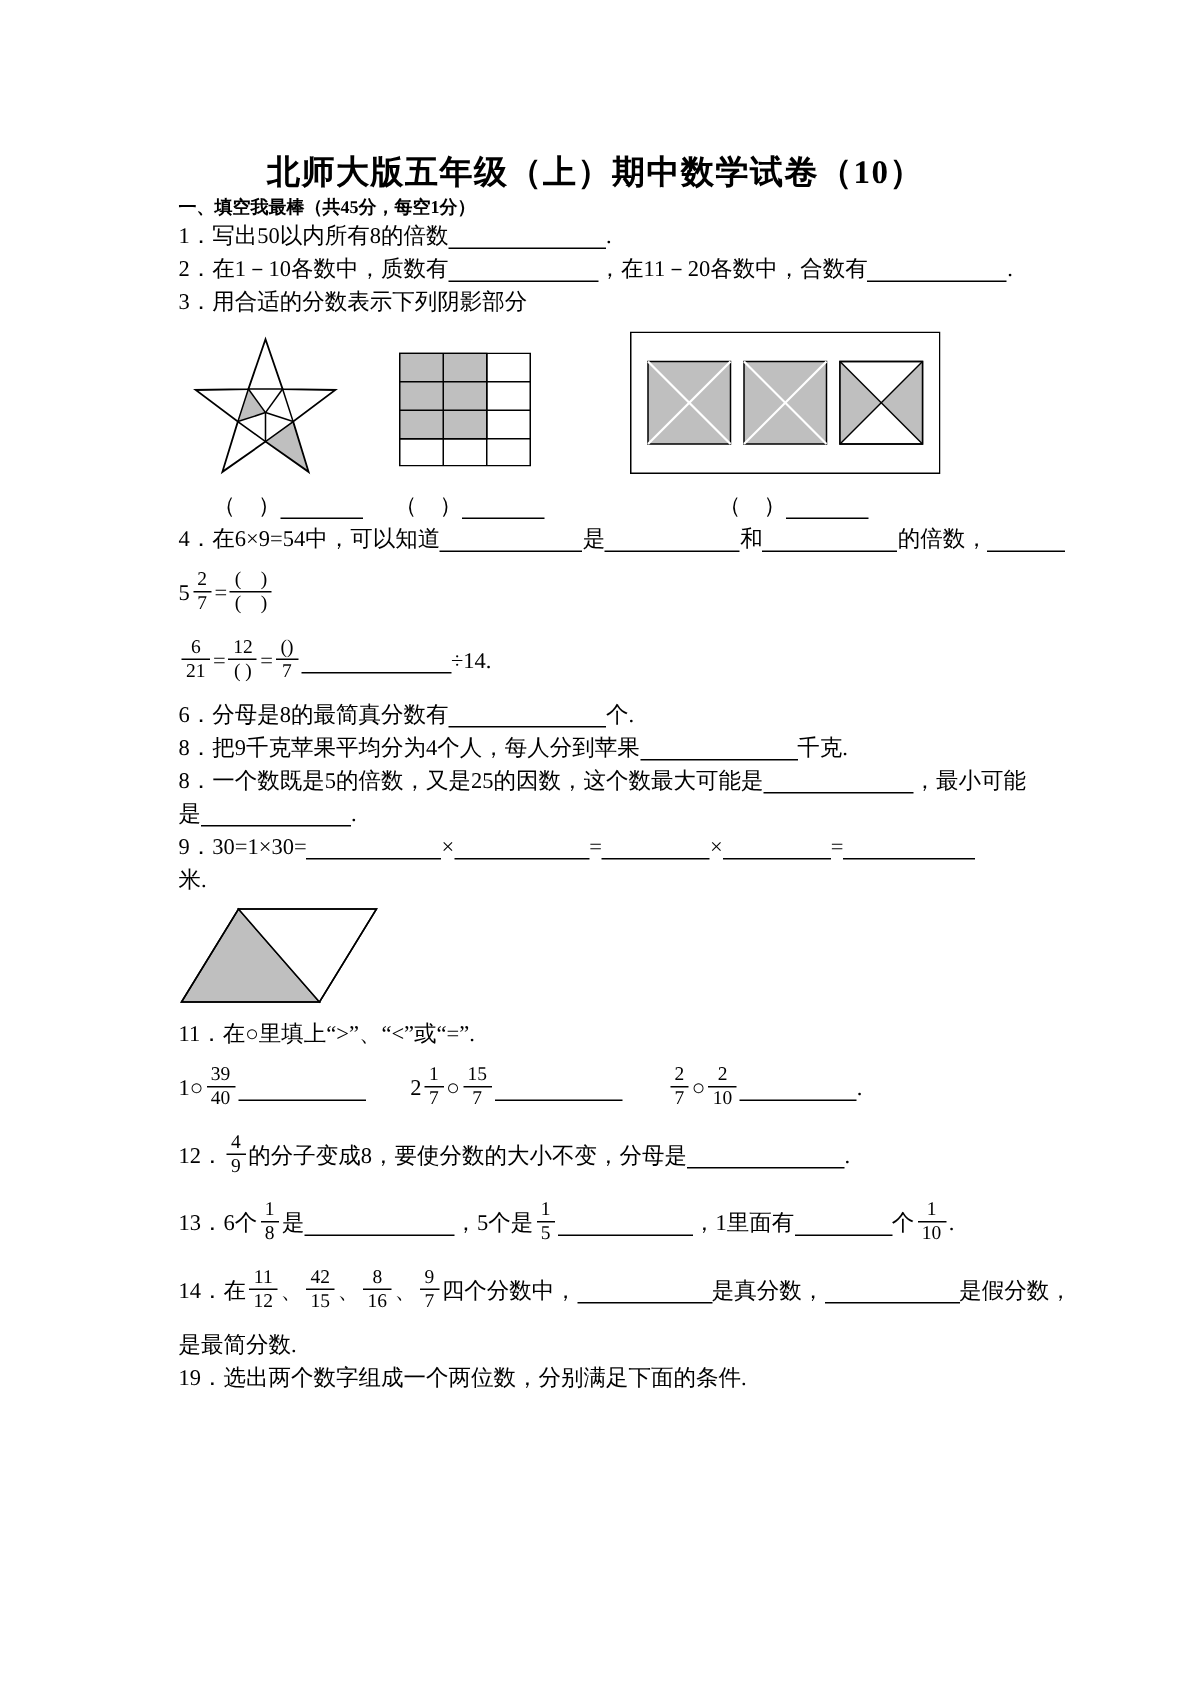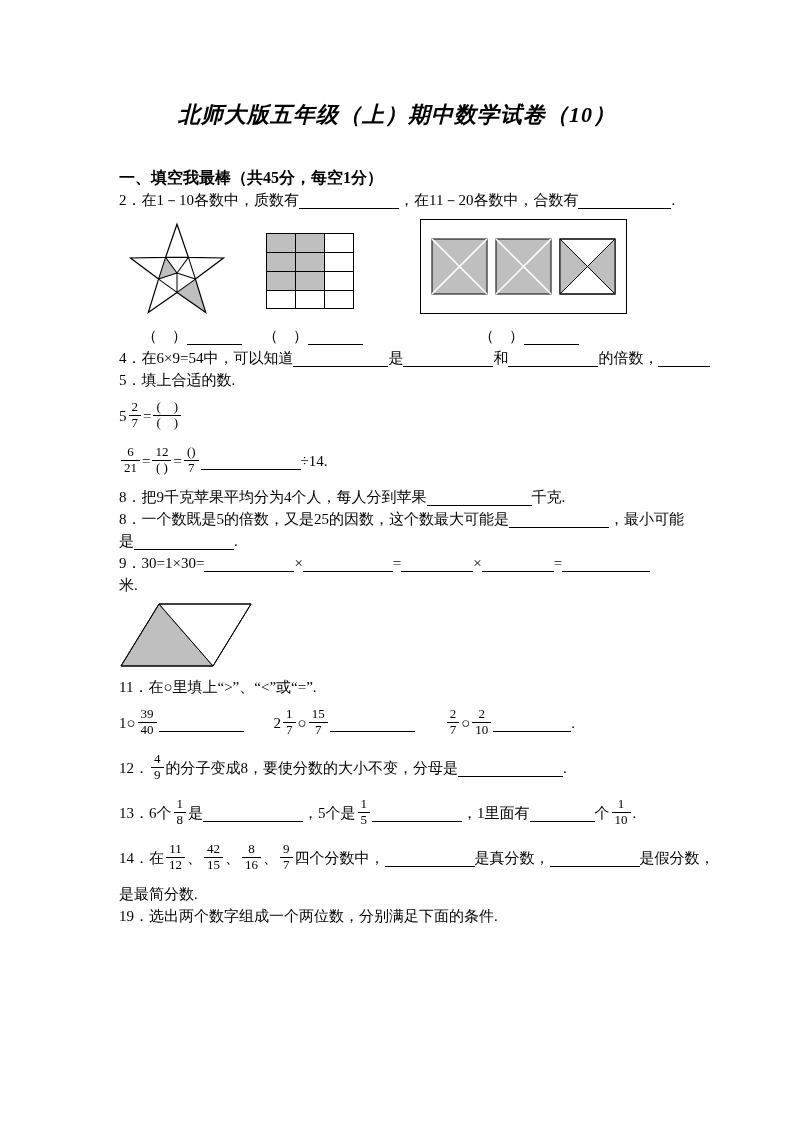--- a/index.html
+++ b/index.html
@@ -4,23 +4,23 @@
 <style>
   html,body{margin:0;padding:0;background:#ffffff;}
   body{
     width:793px;height:1122px;
     font-family:"Liberation Serif","DejaVu Serif",serif;
     color:#000;position:relative;overflow:hidden;
   }
   .content{width:556px;margin:0 auto 0 119px;}
   .title{
     font-size:22px;font-weight:bold;text-align:center;
-    margin:100px 0 0 0;letter-spacing:1px;font-style:italic;
+    margin:100px 0 0 0;letter-spacing:1px;
   }
-  .heading{font-size:16px;font-weight:bold;margin-top:38px;}
+  .heading{font-size:12px;font-weight:bold;}
   .line{font-size:15px;line-height:22px;white-space:nowrap;min-height:22px;}
   .math{margin:5px 0;line-height:40px;}
   .blank{
     display:inline-block;border-bottom:1px solid #000;
     height:16px;vertical-align:-4px;
   }
   .gap{display:inline-block;height:1px;}
   .frac{
     display:inline-block;vertical-align:middle;text-align:center;
     font-size:13px;line-height:1.15;margin:0 2px;position:relative;top:-2px;
@@ -35,21 +35,23 @@
 </head>
 <body>
 
 <div class="content">
 
   <h1 class="title">北师大版五年级（上）期中数学试卷（10）</h1>
 
   <div class="heading">一、填空我最棒（共45分，每空1分）</div>
 
   <div>
+      <div class="line"><span>1．写出50以内所有8的倍数</span><span class="blank" style="width: 105px;"></span><span>.</span></div>
       <div class="line"><span>2．在1－10各数中，质数有</span><span class="blank" style="width: 100px;"></span><span>，在11－20各数中，合数有</span><span class="blank" style="width: 93px;"></span><span>.</span></div>
+      <div class="line"><span>3．用合适的分数表示下列阴影部分</span></div>
     </div>
 
   <div class="figure-row">
     <svg width="112" height="102" viewBox="0 0 110 100">
       <polygon points="55,53 36.9,58.9 43.8,37.6" fill="#bfbfbf"></polygon>
       <polygon points="73.1,58.9 83.2,91.8 55,72" fill="#bfbfbf"></polygon>
       <polygon points="55,5 66.2,37.6 100.7,38.2 73.1,58.9 83.2,91.8 55,72 26.8,91.8 36.9,58.9 9.3,38.2 43.8,37.6" fill="none" stroke="#000" stroke-width="1.2"></polygon>
       <polygon points="66.2,37.6 73.1,58.9 55,72 36.9,58.9 43.8,37.6" fill="none" stroke="#000" stroke-width="1"></polygon>
       <line x1="55" y1="53" x2="66.2" y2="37.6" stroke="#000"></line>
       <line x1="55" y1="53" x2="73.1" y2="58.9" stroke="#000"></line>
@@ -82,23 +84,23 @@
       <rect x="140" y="20" width="55" height="55" fill="none" stroke="#000"></rect>
     </svg>
   </div>
 
   <div>
       <div class="line"><span class="gap" style="width: 23px;"></span><span>（　）</span><span class="blank" style="width: 55px;"></span><span class="gap" style="width: 21px;"></span><span>（　）</span><span class="blank" style="width: 55px;"></span><span class="gap" style="width: 116px;"></span><span>（　）</span><span class="blank" style="width: 55px;"></span></div>
     </div>
 
   <div>
       <div class="line"><span>4．在6×9=54中，可以知道</span><span class="blank" style="width: 95px;"></span><span>是</span><span class="blank" style="width: 90px;"></span><span>和</span><span class="blank" style="width: 90px;"></span><span>的倍数，</span><span class="blank" style="width: 52px;"></span></div>
-      <div class="line"><span>5．填上合适的数.</span></div>
       <div class="line math"><span>5</span><span class="frac"><span class="fn">2</span><span class="fd">7</span></span><span>=</span><span class="frac"><span class="fn">(　)</span><span class="fd">(　)</span></span></div>
       <div class="line math"><span class="frac"><span class="fn">6</span><span class="fd">21</span></span><span>=</span><span class="frac"><span class="fn">12</span><span class="fd">( )</span></span><span>=</span><span class="frac"><span class="fn">()</span><span class="fd">7</span></span><span class="blank" style="width: 100px;"></span><span>÷14.</span></div>
+      <div class="line"><span>6．分母是8的最简真分数有</span><span class="blank" style="width: 105px;"></span><span>个.</span></div>
       <div class="line"><span>8．把9千克苹果平均分为4个人，每人分到苹果</span><span class="blank" style="width: 105px;"></span><span>千克.</span></div>
       <div class="line"><span>8．一个数既是5的倍数，又是25的因数，这个数最大可能是</span><span class="blank" style="width: 100px;"></span><span>，最小可能</span></div>
       <div class="line"><span>是</span><span class="blank" style="width: 100px;"></span><span>.</span></div>
       <div class="line"><span>9．30=1×30=</span><span class="blank" style="width: 90px;"></span><span>×</span><span class="blank" style="width: 90px;"></span><span>=</span><span class="blank" style="width: 72px;"></span><span>×</span><span class="blank" style="width: 72px;"></span><span>=</span><span class="blank" style="width: 88px;"></span></div>
       <div class="line"><span>米.</span></div>
     </div>
 
   <div class="fig-parallelogram">
     <svg width="140" height="66" viewBox="0 0 140 66">
       <polygon points="2,64 40,2 94,64" fill="#bfbfbf" stroke="#000"></polygon>

